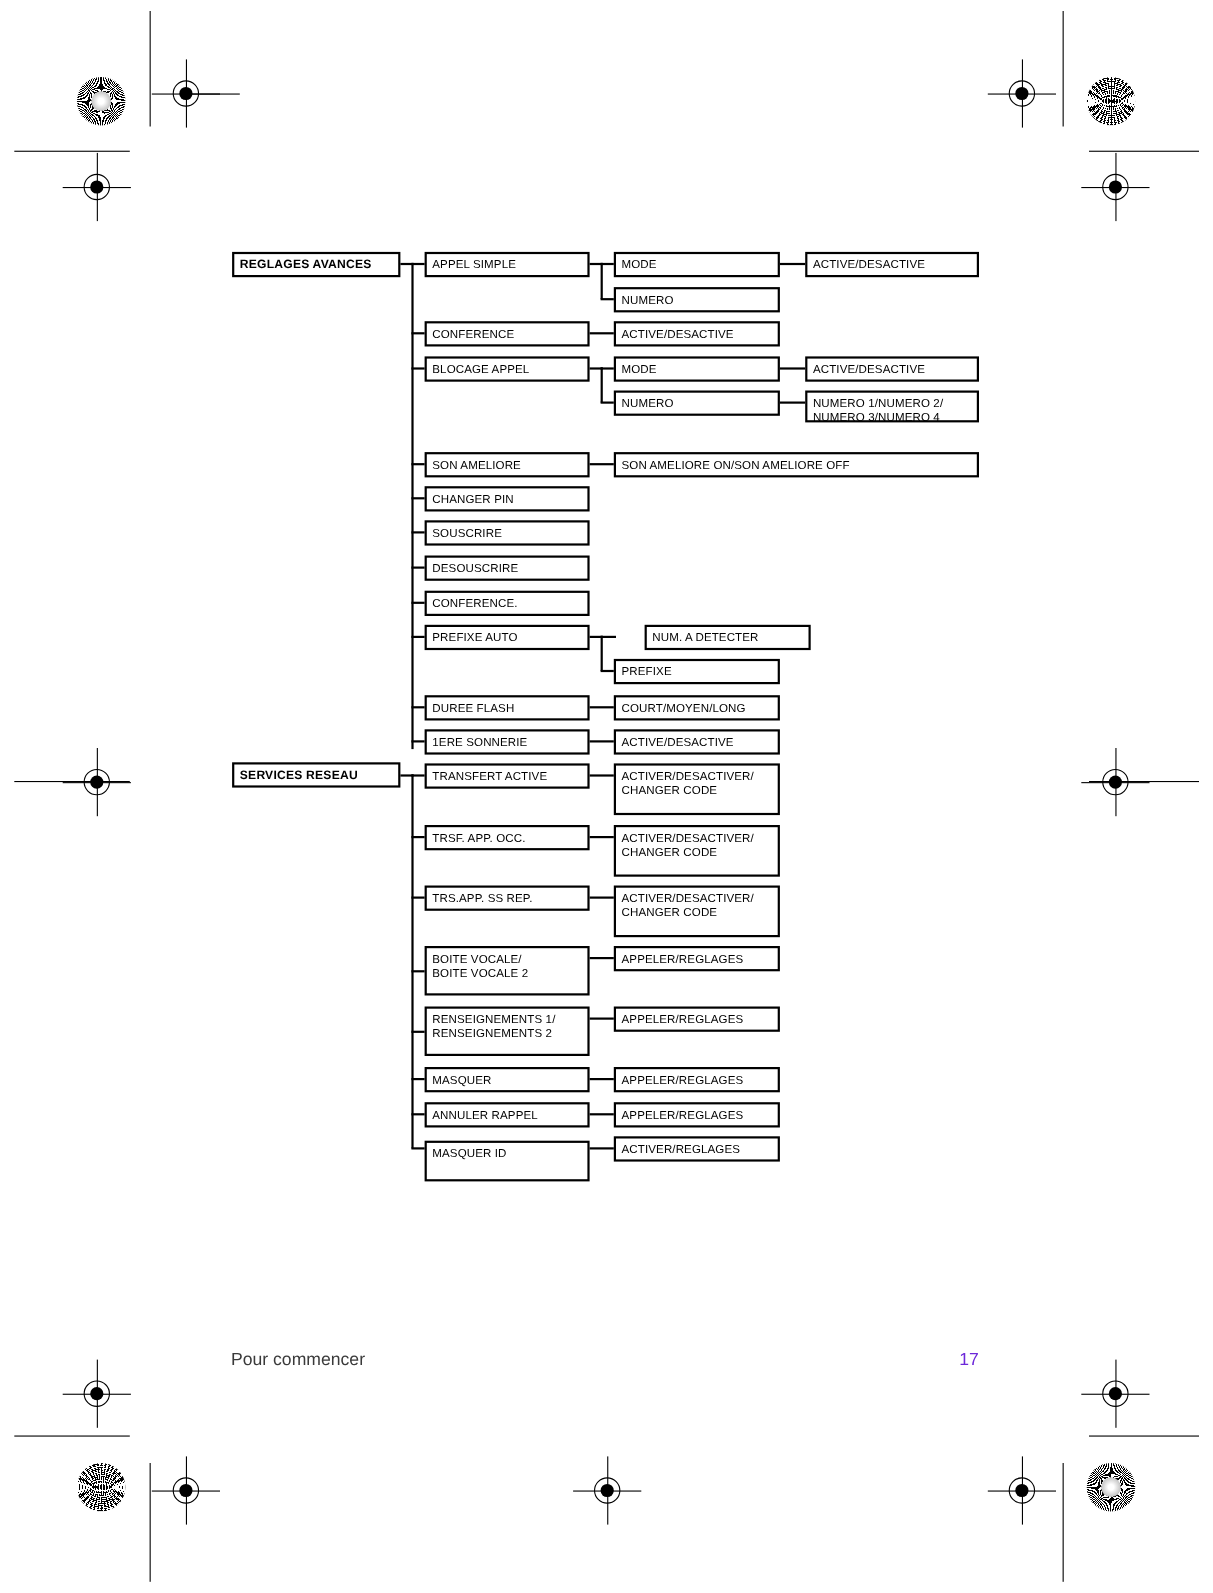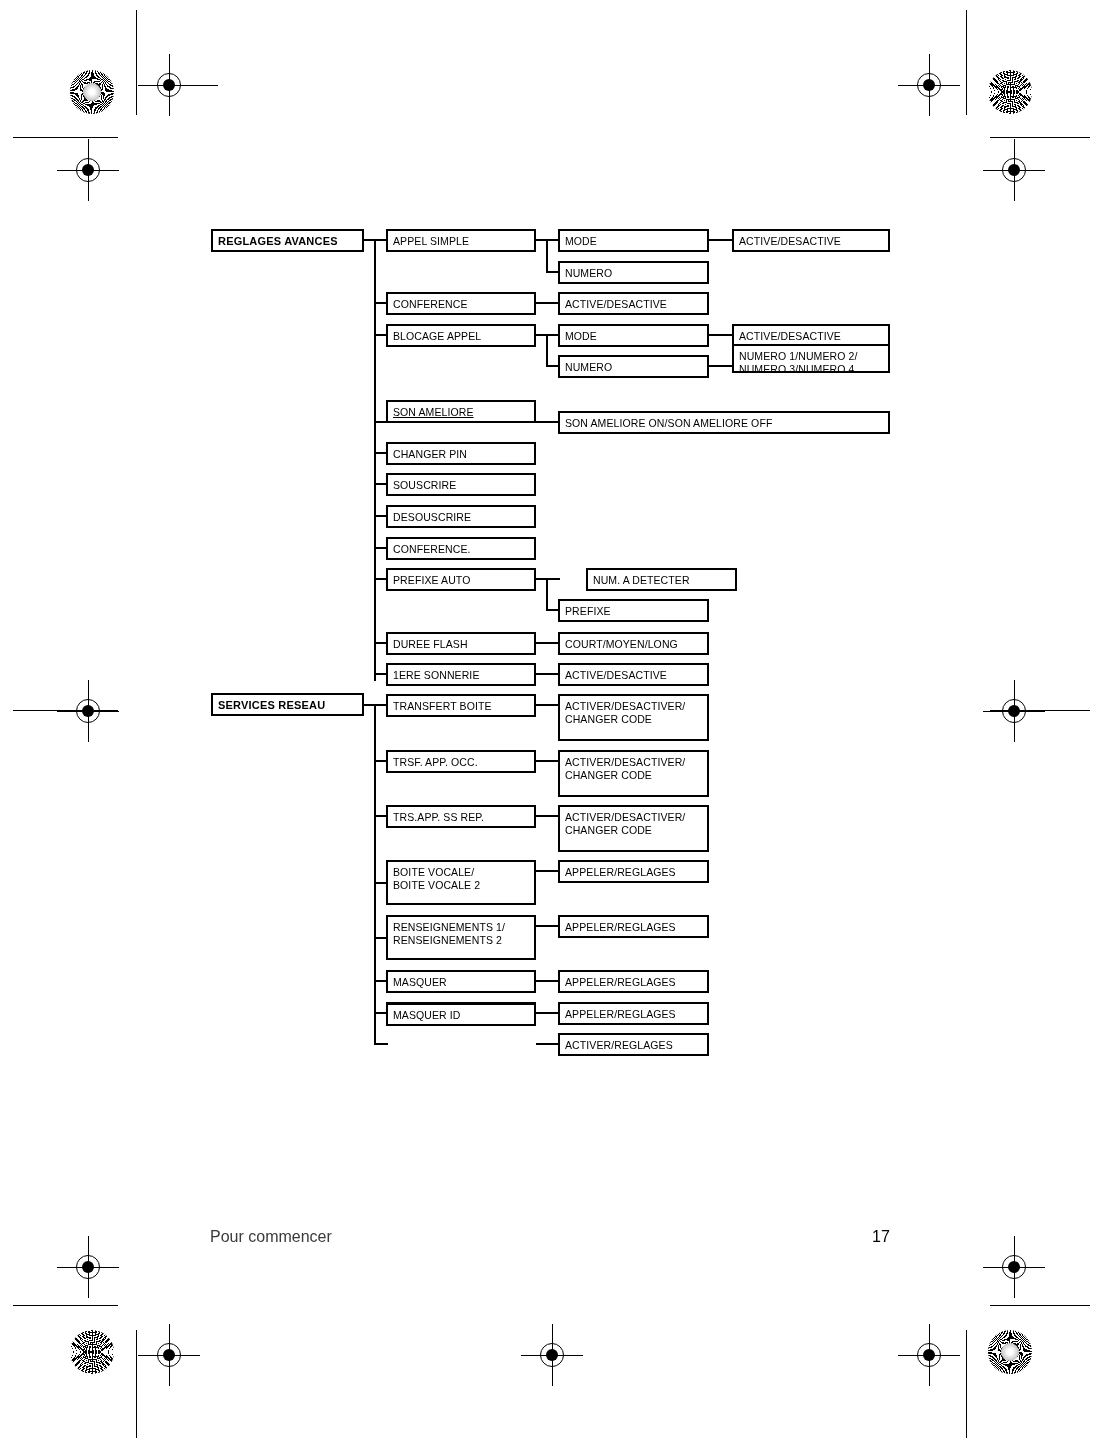--- a/index.html
+++ b/index.html
@@ -35,21 +35,21 @@
     background-blend-mode:difference;
   }
 
   
   .header-text{position:absolute;font-family:"DejaVu Serif", serif;
                font-size:16.5px;letter-spacing:.6px;white-space:pre;color:#111;}
 
   
   .footer-left{position:absolute;font-size:16px;color:#3a3a3a;
                font-family:"Liberation Sans", sans-serif;}
-  .footer-right{position:absolute;font-size:16px;color:#000000;
+  .footer-right{position:absolute;font-size:16px;color:#6d28d9;
                 font-family:"Liberation Sans", sans-serif;}
 
   
   .box{position:absolute;border:2px solid #000;background:#fff;box-sizing:border-box;
        font-size:10.5px;letter-spacing:.1px;line-height:13px;
        padding:4px 0 0 5px;white-space:pre-line;}
   .box.bold{font-weight:bold;font-size:11px;letter-spacing:.2px;}
   .line{position:absolute;background:#000;}
   .hline{height:2px;}
   .vline{width:2px;}
@@ -162,21 +162,21 @@
     <div class="line hline" style="left:374px;top:239px;width:14px;"></div>
     <div class="box" style="left:386px;top:229px;width:150px;height:23px;">APPEL SIMPLE</div>
 
     <div class="line hline" style="left:374px;top:302px;width:14px;"></div>
     <div class="box" style="left:386px;top:292px;width:150px;height:23px;">CONFERENCE</div>
 
     <div class="line hline" style="left:374px;top:334px;width:14px;"></div>
     <div class="box" style="left:386px;top:324px;width:150px;height:23px;">BLOCAGE APPEL</div>
 
     <div class="line hline" style="left:374px;top:421px;width:14px;"></div>
-    <div class="box" style="left:386px;top:400px;width:150px;height:23px;text-decoration:underline;">SON AMELIORE</div>
+    <div class="box" style="left:386px;top:411px;width:150px;height:23px;">SON AMELIORE</div>
 
     <div class="line hline" style="left:374px;top:452px;width:14px;"></div>
     <div class="box" style="left:386px;top:442px;width:150px;height:23px;">CHANGER PIN</div>
 
     <div class="line hline" style="left:374px;top:483px;width:14px;"></div>
     <div class="box" style="left:386px;top:473px;width:150px;height:23px;">SOUSCRIRE</div>
 
     <div class="line hline" style="left:374px;top:515px;width:14px;"></div>
     <div class="box" style="left:386px;top:505px;width:150px;height:23px;">DESOUSCRIRE</div>
 
@@ -209,21 +209,21 @@
     <div class="line vline" style="left:546px;top:334px;height:32px;"></div>
     <div class="line hline" style="left:546px;top:334px;width:14px;"></div>
     <div class="box" style="left:558px;top:324px;width:151px;height:23px;">MODE</div>
     <div class="line hline" style="left:546px;top:365px;width:14px;"></div>
     <div class="box" style="left:558px;top:355px;width:151px;height:23px;">NUMERO</div>
 
     <div class="line hline" style="left:709px;top:334px;width:24px;"></div>
     <div class="box" style="left:732px;top:324px;width:158px;height:23px;">ACTIVE/DESACTIVE</div>
 
     <div class="line hline" style="left:709px;top:365px;width:24px;"></div>
-    <div class="box" style="left:732px;top:344px;width:158px;height:29px;">NUMERO 1/NUMERO 2/
+    <div class="box" style="left:732px;top:355px;width:158px;height:29px;">NUMERO 1/NUMERO 2/
 NUMERO 3/NUMERO 4</div>
 
     <div class="line hline" style="left:536px;top:421px;width:24px;"></div>
     <div class="box" style="left:558px;top:411px;width:332px;height:23px;">SON AMELIORE ON/SON AMELIORE OFF</div>
 
     <div class="line hline" style="left:536px;top:578px;width:12px;"></div>
     <div class="line vline" style="left:546px;top:578px;height:32px;"></div>
     <div class="line hline" style="left:546px;top:578px;width:14px;"></div>
     <div class="box" style="left:558px;top:568px;width:151px;height:23px;margin-left:28px;">NUM. A DETECTER</div>
     <div class="line hline" style="left:546px;top:609px;width:14px;"></div>
@@ -233,21 +233,21 @@
     <div class="box" style="left:558px;top:632px;width:151px;height:23px;">COURT/MOYEN/LONG</div>
 
     <div class="line hline" style="left:536px;top:673px;width:24px;"></div>
     <div class="box" style="left:558px;top:663px;width:151px;height:23px;">ACTIVE/DESACTIVE</div>
 
     <div class="box bold" style="left:211px;top:693px;width:153px;height:23px;">SERVICES RESEAU</div>
     <div class="line hline" style="left:364px;top:704px;width:12px;"></div>
     <div class="line vline" style="left:374px;top:704px;height:340px;"></div>
 
     <div class="line hline" style="left:374px;top:704px;width:14px;"></div>
-    <div class="box" style="left:386px;top:694px;width:150px;height:23px;">TRANSFERT BOITE</div>
+    <div class="box" style="left:386px;top:694px;width:150px;height:23px;">TRANSFERT ACTIVE</div>
     <div class="line hline" style="left:536px;top:704px;width:24px;"></div>
     <div class="box" style="left:558px;top:694px;width:151px;height:47px;">ACTIVER/DESACTIVER/
 CHANGER CODE</div>
 
     <div class="line hline" style="left:374px;top:760px;width:14px;"></div>
     <div class="box" style="left:386px;top:750px;width:150px;height:23px;">TRSF. APP. OCC.</div>
     <div class="line hline" style="left:536px;top:760px;width:24px;"></div>
     <div class="box" style="left:558px;top:750px;width:151px;height:47px;">ACTIVER/DESACTIVER/
 CHANGER CODE</div>
 
@@ -273,18 +273,18 @@
     <div class="box" style="left:386px;top:970px;width:150px;height:23px;">MASQUER</div>
     <div class="line hline" style="left:536px;top:980px;width:24px;"></div>
     <div class="box" style="left:558px;top:970px;width:151px;height:23px;">APPELER/REGLAGES</div>
 
     <div class="line hline" style="left:374px;top:1012px;width:14px;"></div>
     <div class="box" style="left:386px;top:1002px;width:150px;height:23px;">ANNULER   RAPPEL</div>
     <div class="line hline" style="left:536px;top:1012px;width:24px;"></div>
     <div class="box" style="left:558px;top:1002px;width:151px;height:23px;">APPELER/REGLAGES</div>
 
     <div class="line hline" style="left:374px;top:1043px;width:14px;"></div>
-    <div class="box" style="left:386px;top:1003px;width:150px;height:23px;">MASQUER ID</div>
+    <div class="box" style="left:386px;top:1037px;width:150px;height:37px;">MASQUER ID</div>
     <div class="line hline" style="left:536px;top:1043px;width:24px;"></div>
     <div class="box" style="left:558px;top:1033px;width:151px;height:23px;">ACTIVER/REGLAGES</div>
 
   </div>
 </div>
 
 </body></html>

